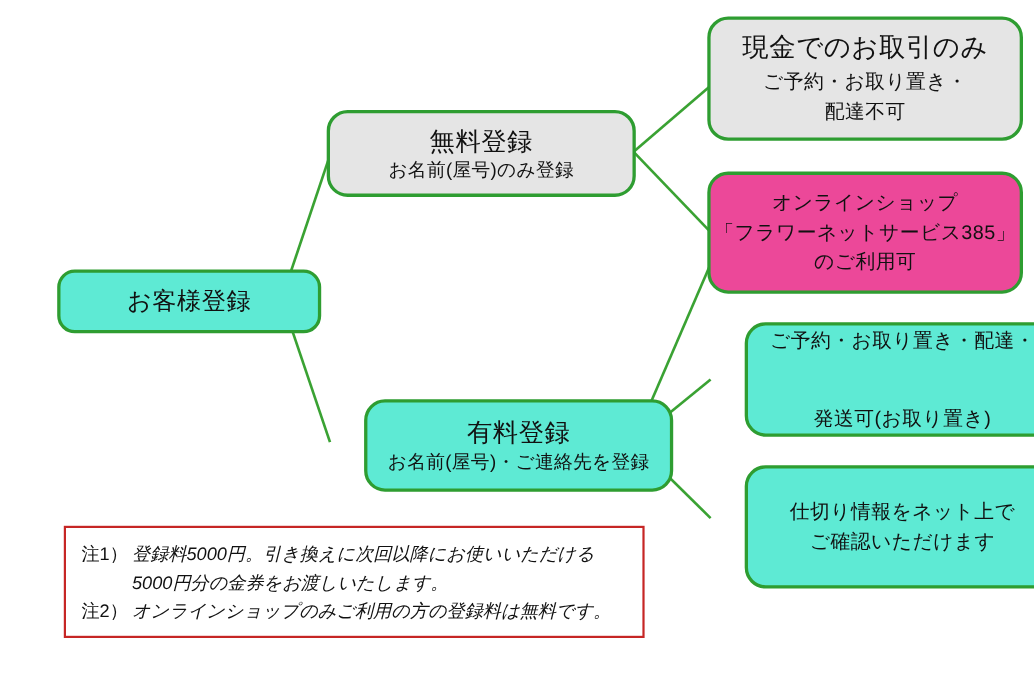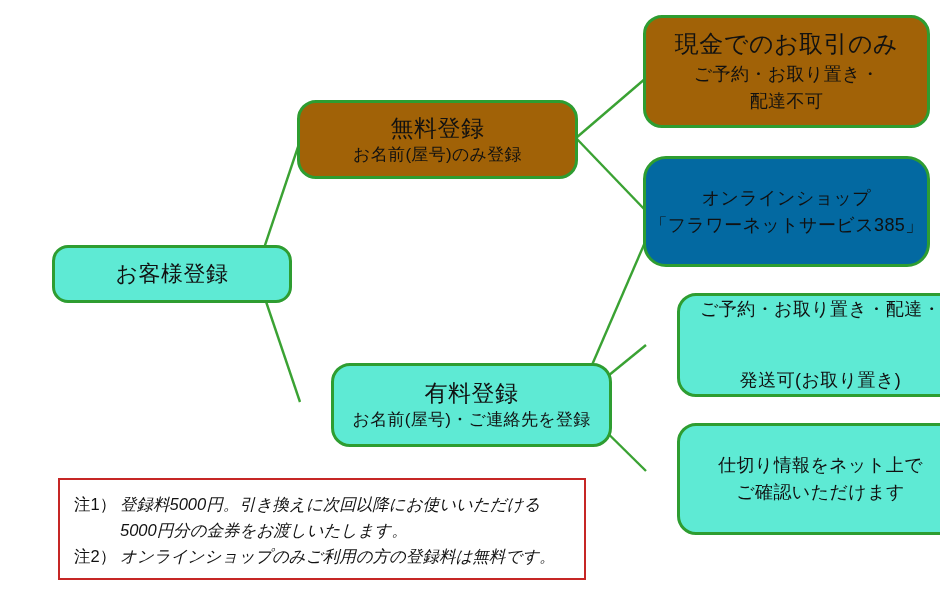--- a/index.html
+++ b/index.html
@@ -25,26 +25,26 @@
   .box {
     position: absolute;
     box-sizing: border-box;
     display: flex;
     flex-direction: column;
     justify-content: center;
     align-items: center;
     text-align: center;
     border: 3px solid #2e9d31;
     border-radius: 19px;
-    background: #a16207;
+    background: #e5e5e5;
     z-index: 1;
     line-height: 1.35;
   }
   .fill-green { background: #5eead4; margin-left: 34px; }
-  .fill-light { background: #0369a1; border-radius: 23px; }
+  .fill-light { background: #ec4899; }
   .box .title {
     font-size: 23px;
     font-weight: 500;
     letter-spacing: 0.5px;
   }
   .box .sub {
     font-size: 17px;
     font-weight: 400;
     letter-spacing: 0.3px;
   }
@@ -117,20 +117,21 @@
 
   <div class="box" id="cash-box">
     <span class="title">現金でのお取引のみ</span>
     <span class="line">ご予約・お取り置き・</span>
     <span class="line">配達不可</span>
   </div>
 
   <div class="box fill-light" id="onlineshop-box">
     <span class="line">オンラインショップ</span>
     <span class="line">「フラワーネットサービス385」</span>
+    <span class="line">のご利用可</span>
   </div>
 
   <div class="box fill-green" id="reserve-box">
     <span class="line">ご予約・お取り置き・配達・</span>
     <span class="line">発送可(お取り置き)</span>
   </div>
 
   <div class="box fill-green" id="shikiri-box">
     <span class="line">仕切り情報をネット上で</span>
     <span class="line">ご確認いただけます</span>

